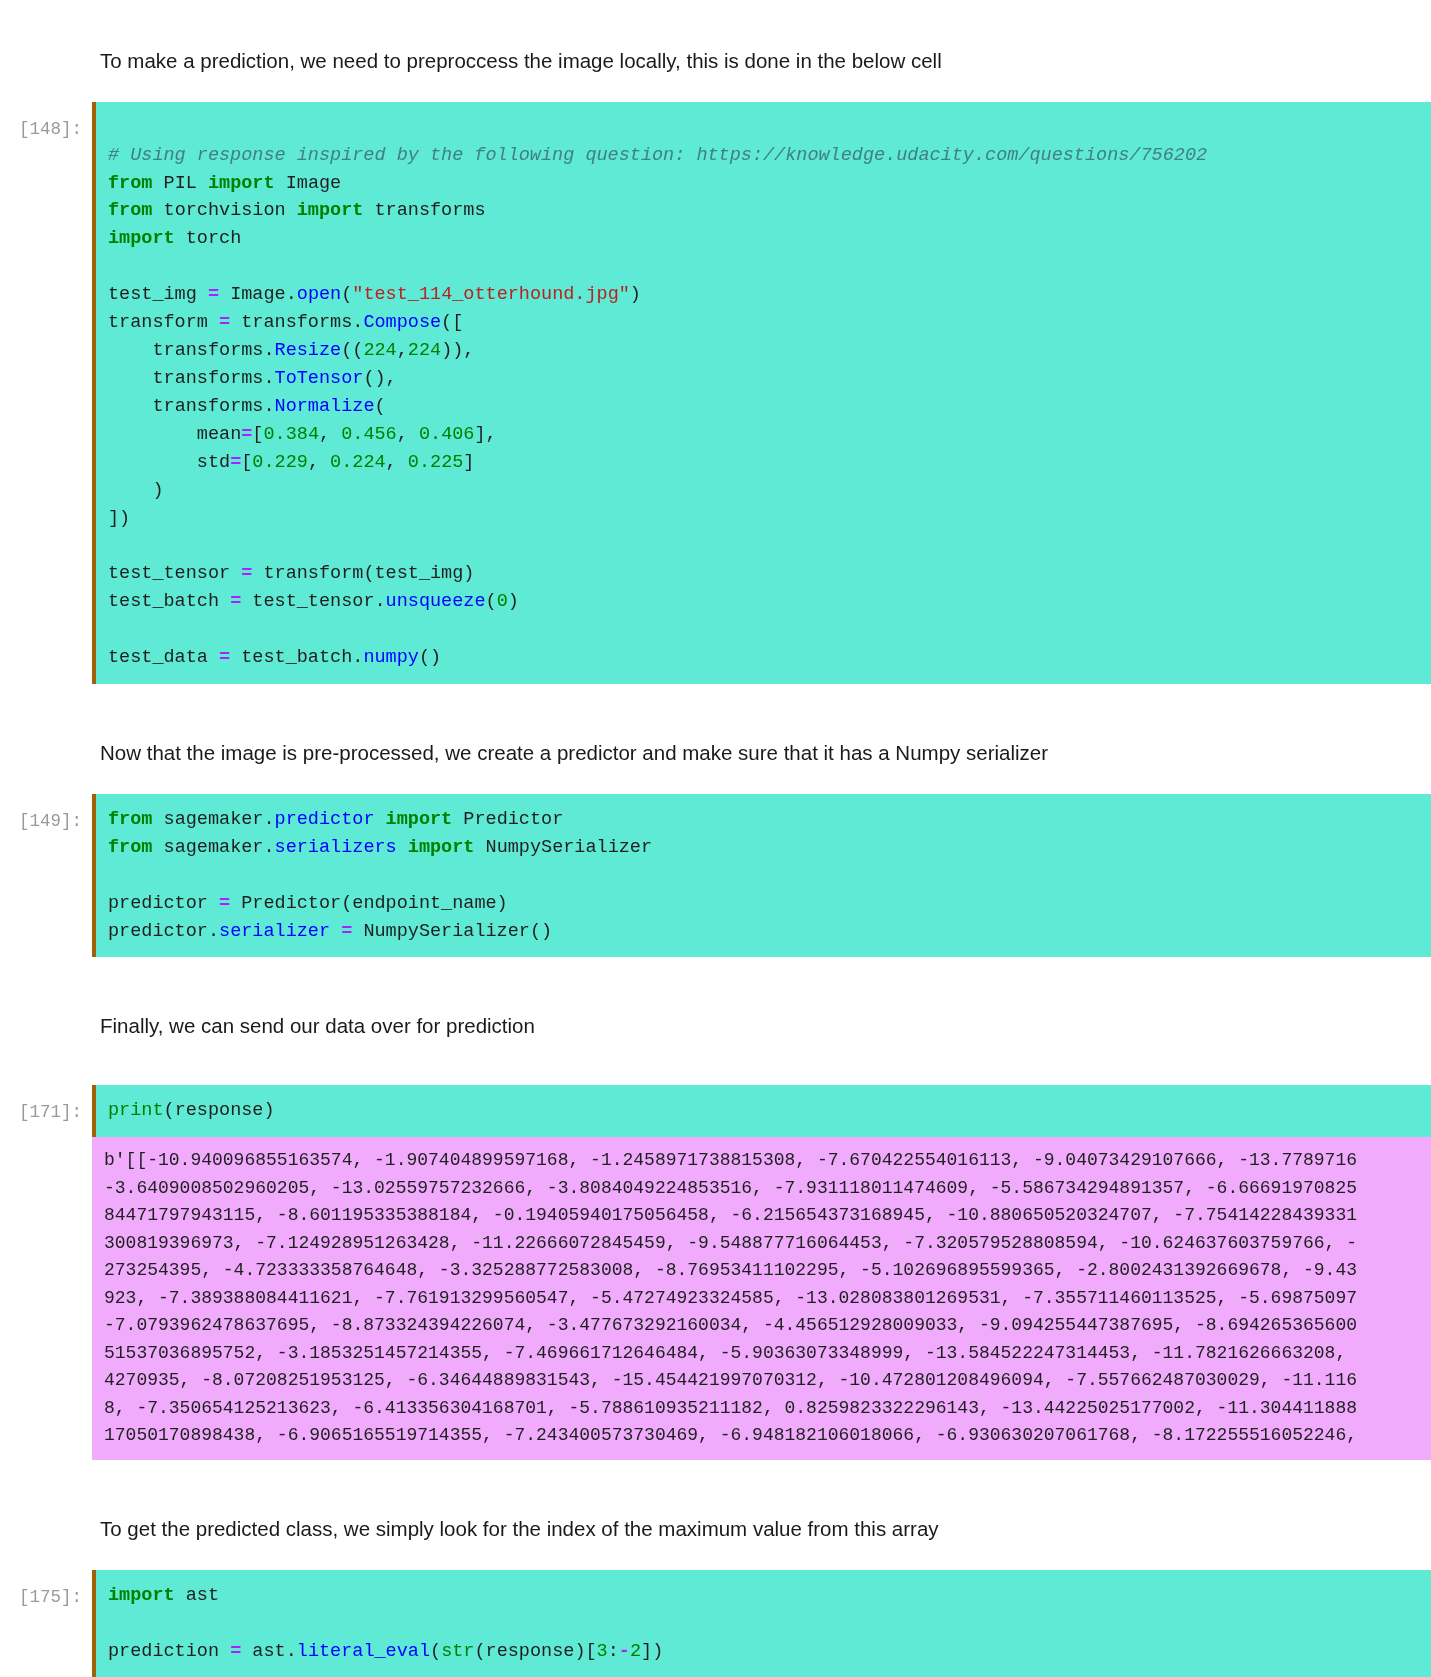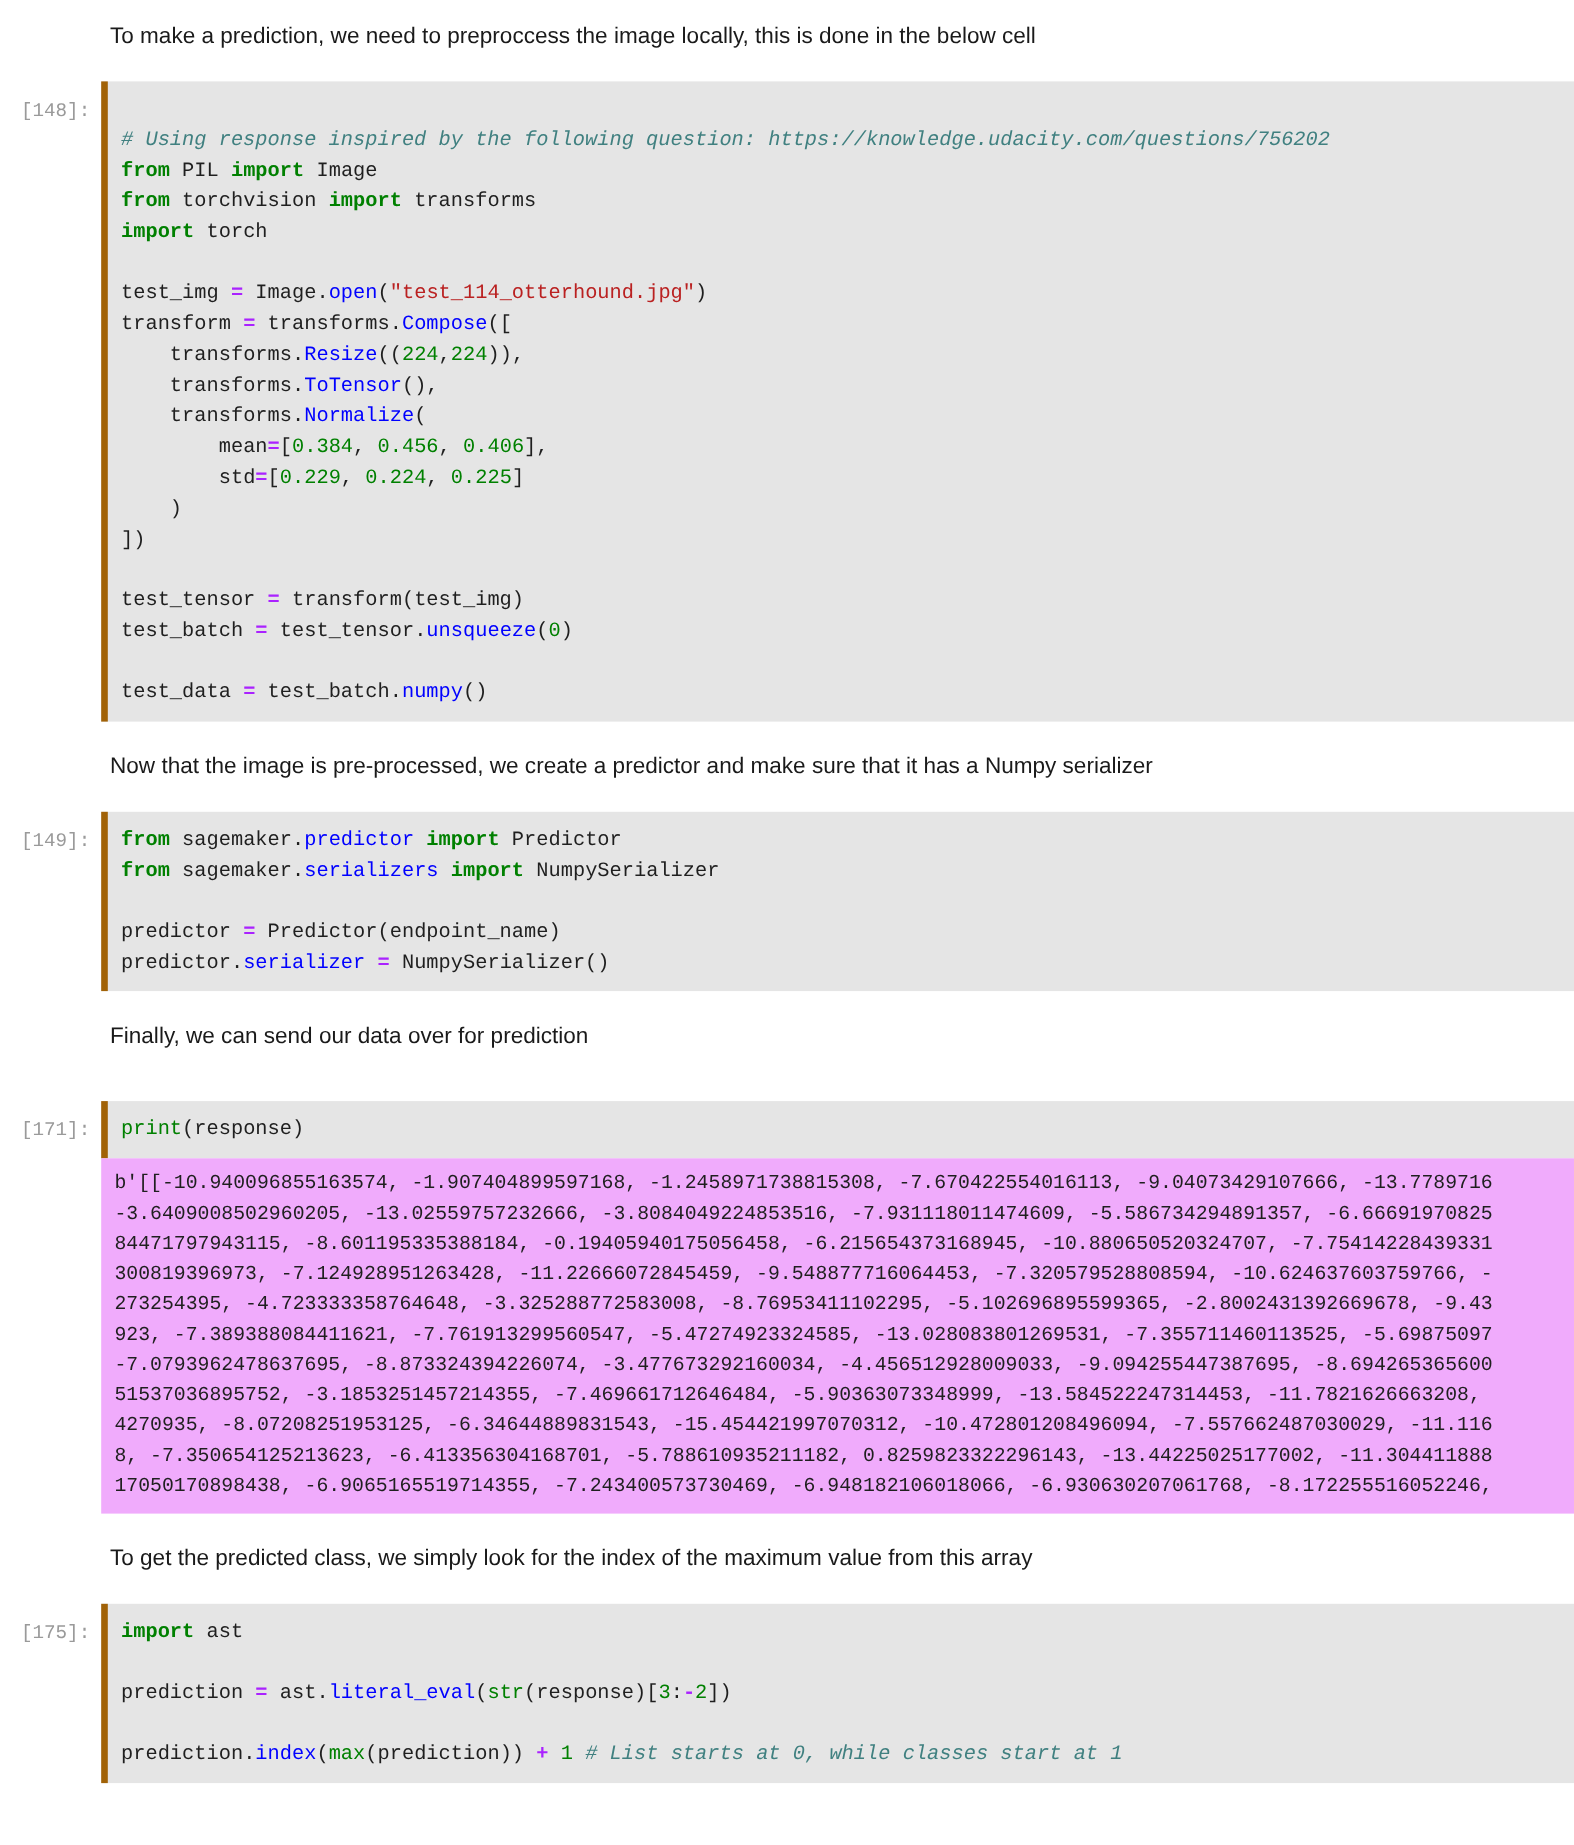--- a/index.html
+++ b/index.html
@@ -29,20 +29,21 @@
     flex: 0 0 92px;
   }
   .md-body {
     flex: 1 1 auto;
     padding-left: 8px;
     font-size: 20.5px;
     line-height: 1.45;
     color: #1a1a1a;
     font-family: "Liberation Sans", sans-serif;
     white-space: nowrap;
+    margin-top: 28px;
   }
 
   
   .code-cell {
     display: flex;
     align-items: flex-start;
   }
   .prompt {
     width: 92px;
     flex: 0 0 92px;
@@ -54,22 +55,22 @@
     line-height: 1.52;
     color: #9a9a9a;
     padding-top: 14px;
     white-space: pre;
   }
   .prompt.blank {
     color: transparent;
   }
   .input-area {
     flex: 1 1 auto;
-    background: #e5e5e5;
-    border-left: 6px solid #a16207;
+    background: #5eead4;
+    border-left: 4px solid #a16207;
     padding: 12px 17px 12px 12px;
     box-sizing: border-box;
     min-width: 0;
   }
   pre.code {
     margin: 0;
     font-family: "Liberation Mono", monospace;
     font-size: 18.5px;
     line-height: 1.51;
     color: #1f1f1f;

